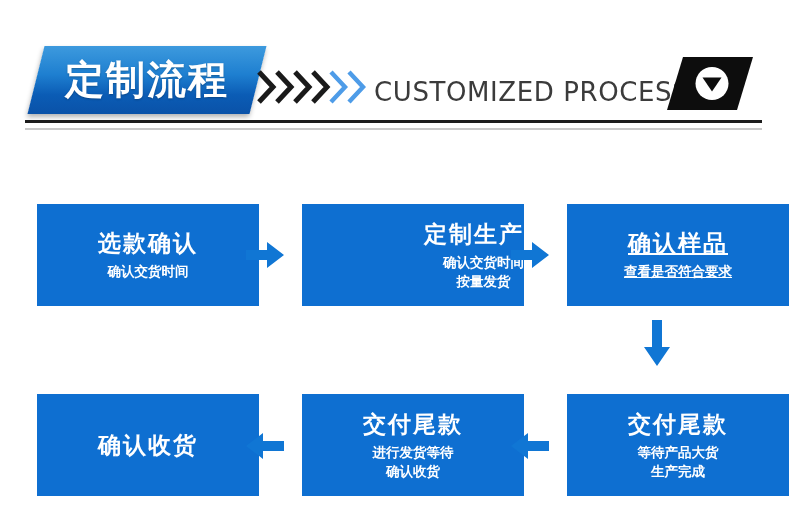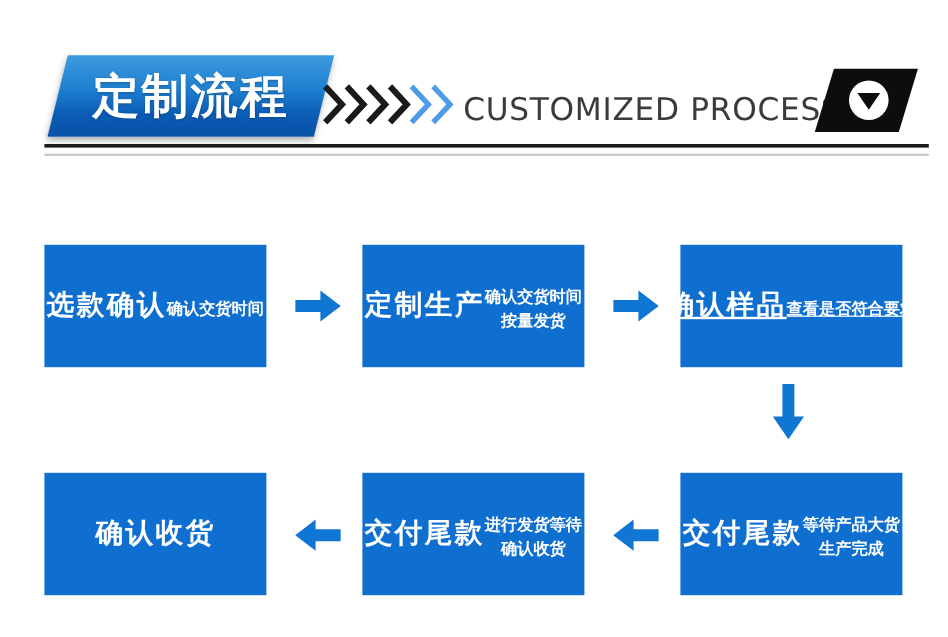--- a/index.html
+++ b/index.html
@@ -11,21 +11,21 @@
     height: 531px;
     background: #ffffff;
     font-family: "DejaVu Sans", "Liberation Sans", sans-serif;
     overflow: hidden;
     position: relative;
   }
 
   
   #header {
     position: absolute;
-    left: 12px;
+    left: 0;
     top: 0;
     width: 744px;
     height: 140px;
   }
 
   
   #title-plate {
     position: absolute;
     left: 36px;
     top: 46px;
@@ -104,26 +104,26 @@
     left: 25px;
     top: 128px;
     width: 737px;
     height: 2px;
     background: #c9c9c9;
   }
 
   
   .flow-box {
     position: absolute;
-    width: 185px;
+    width: 222px;
     height: 102px;
     background: #0e6fd1;
     color: #ffffff;
     display: flex;
-    flex-direction: row;
+    flex-direction: column;
     align-items: center;
     justify-content: center;
     box-sizing: border-box;
     padding-top: 2px;
   }
   .flow-title {
     font-size: 23px;
     font-weight: bold;
     letter-spacing: 2px;
     line-height: 1.18;
@@ -133,21 +133,21 @@
     font-size: 13.5px;
     font-weight: bold;
     line-height: 1.42;
     text-align: center;
     margin-top: 5px;
     white-space: nowrap;
   }
 
   
   #box-1 { left: 37px;  top: 204px; }
-  #box-2 { left: 302px; top: 204px; }
+  #box-2 { left: 302px; top: 204px; align-items: flex-end; }
   #box-3 { left: 567px; top: 204px; text-decoration: underline; }
   
   #box-4 { left: 567px; top: 394px; align-items: center; }
   #box-5 { left: 302px; top: 394px; }
   #box-6 { left: 37px;  top: 394px; }
 
   
   .arrow {
     position: absolute;
   }

